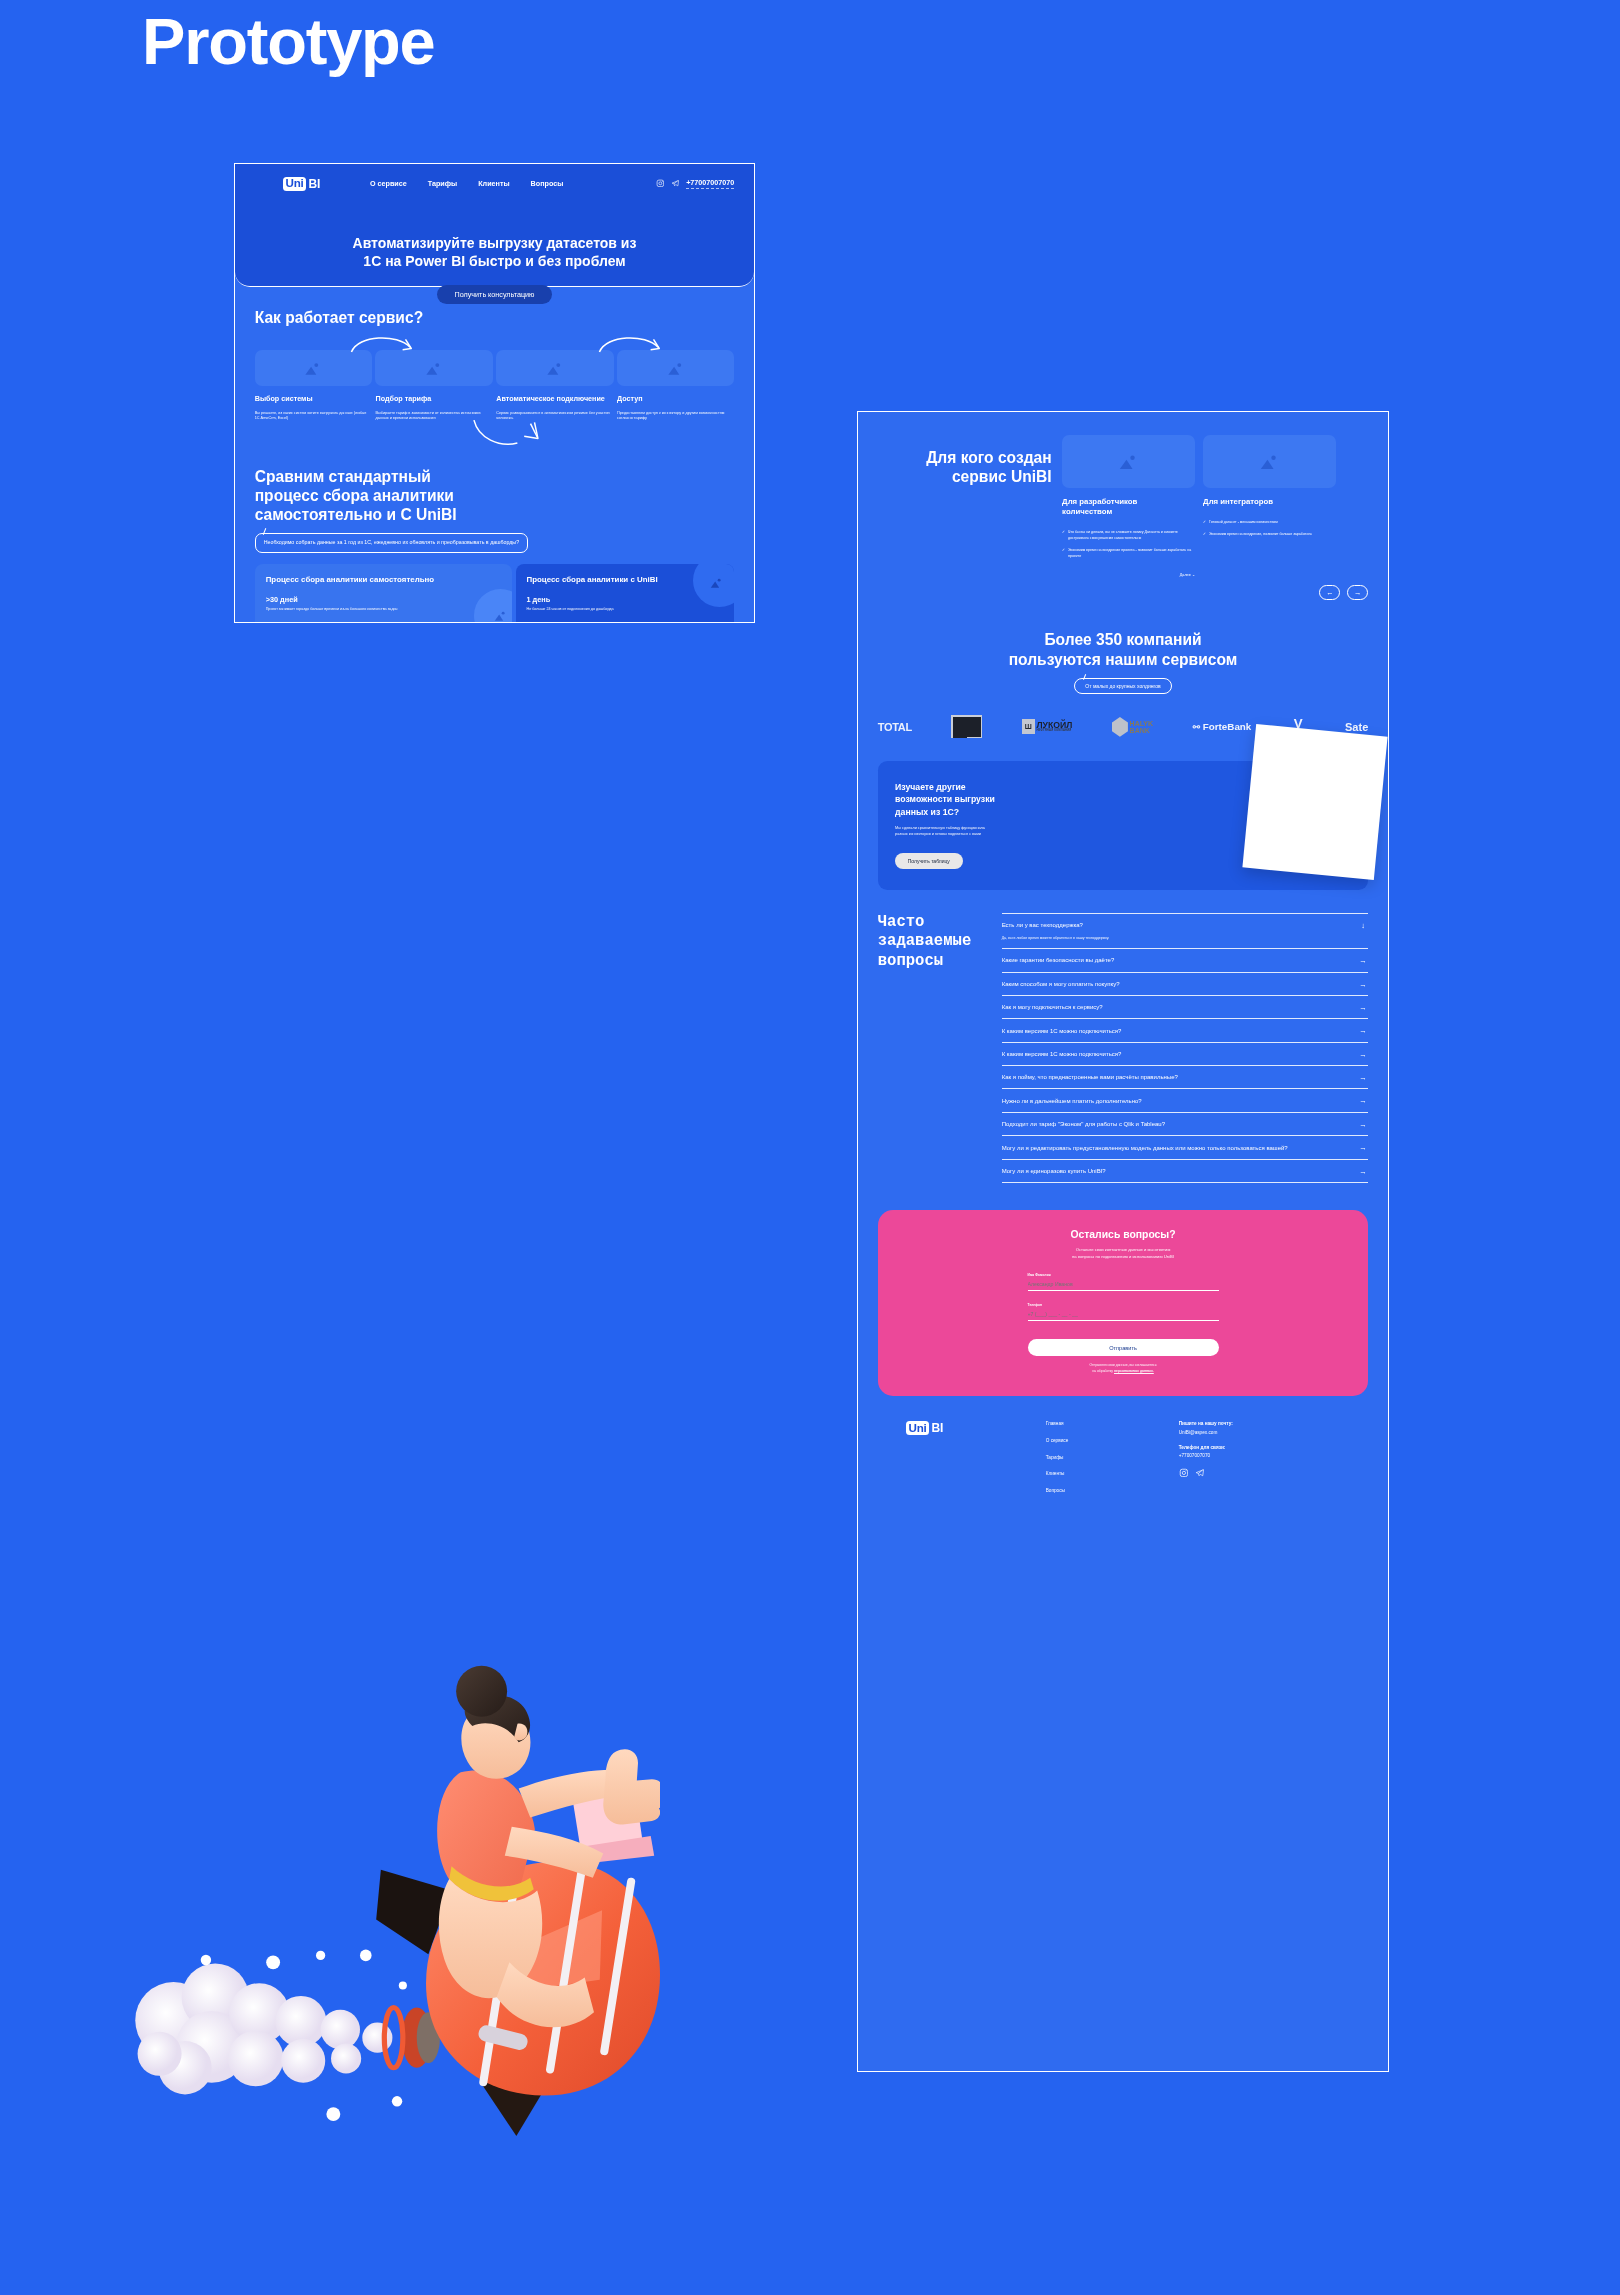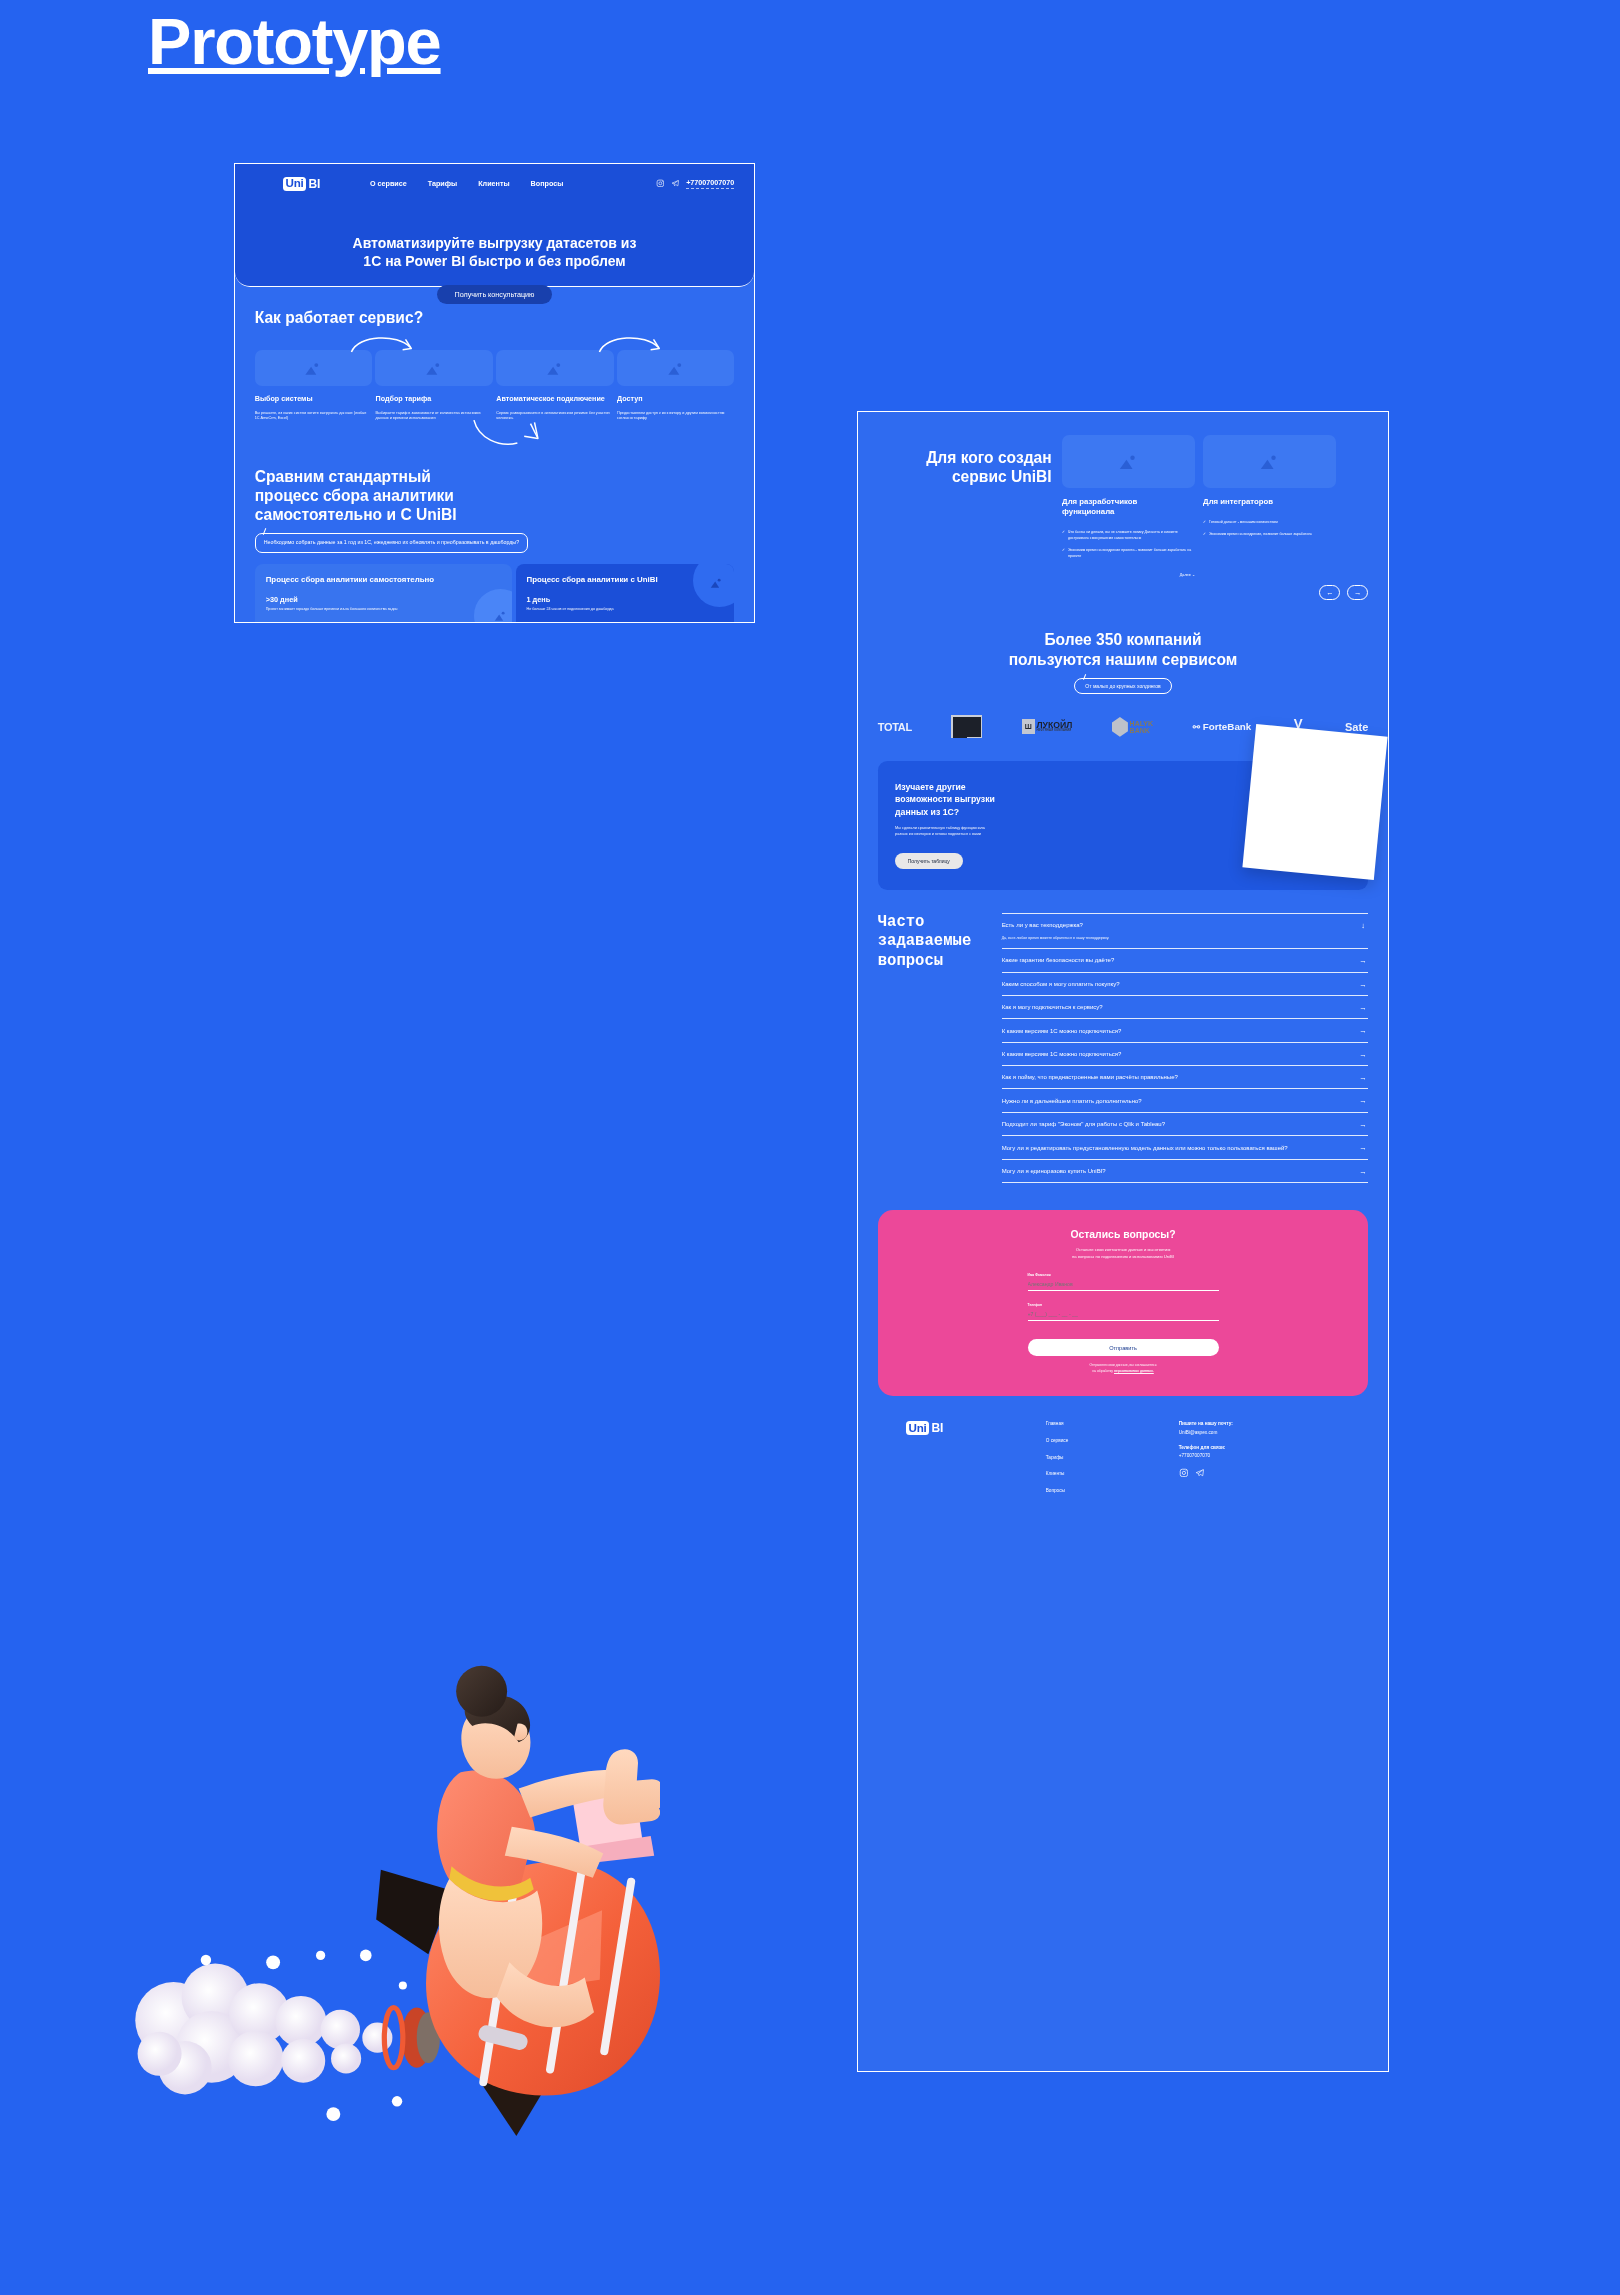--- a/index.html
+++ b/index.html
@@ -6,27 +6,26 @@
   html, body { width: 1621px; height: 2295px; }
   body {
     background: #2563f0;
     font-family: "Liberation Sans", sans-serif;
     position: relative;
     overflow: hidden;
     color: #ffffff;
   }
   .page-title {
     position: absolute;
-    left: 148px; top: 5.8px;
+    left: 142px; top: 5.8px;
     font-size: 65px;
     font-weight: bold;
     letter-spacing: -1.2px;
     color: #ffffff;
     line-height: 1.1;
-    text-decoration: underline;
   }
 
   
   .mock {
     position: absolute;
     background: #2f6bf0;
     overflow: hidden;
   }
   .mock-left {
     left: 234px; top: 163px;
@@ -382,21 +381,21 @@
       <div class="aud-cards">
         <div class="aud-card">
           <div class="aud-img">
             <svg style="width:23px;height:17.4px" viewBox="0 0 34 26">
                 <circle cx="23" cy="7" r="3.3" fill="#2a5fd6"></circle>
                 <path d="M4 24 14 10l9 14z" fill="#2a5fd6"></path>
               </svg>
           </div>
           <div class="aud-title">
             <div>Для разработчиков</div>
-            <div>функционала</div>
+            <div>количеством</div>
           </div>
           <div class="aud-list">
             <div class="aud-li">
                 <span>✓</span>
                 <span>Что бы вы ни делали, вы не сломаете логику Датасета и сможете достраивать свои решения самостоятельно</span>
               </div>
             <div class="aud-li">
                 <span>✓</span>
                 <span>Экономим время на внедрение проекта - позволит больше заработать на проекте</span>
               </div>

